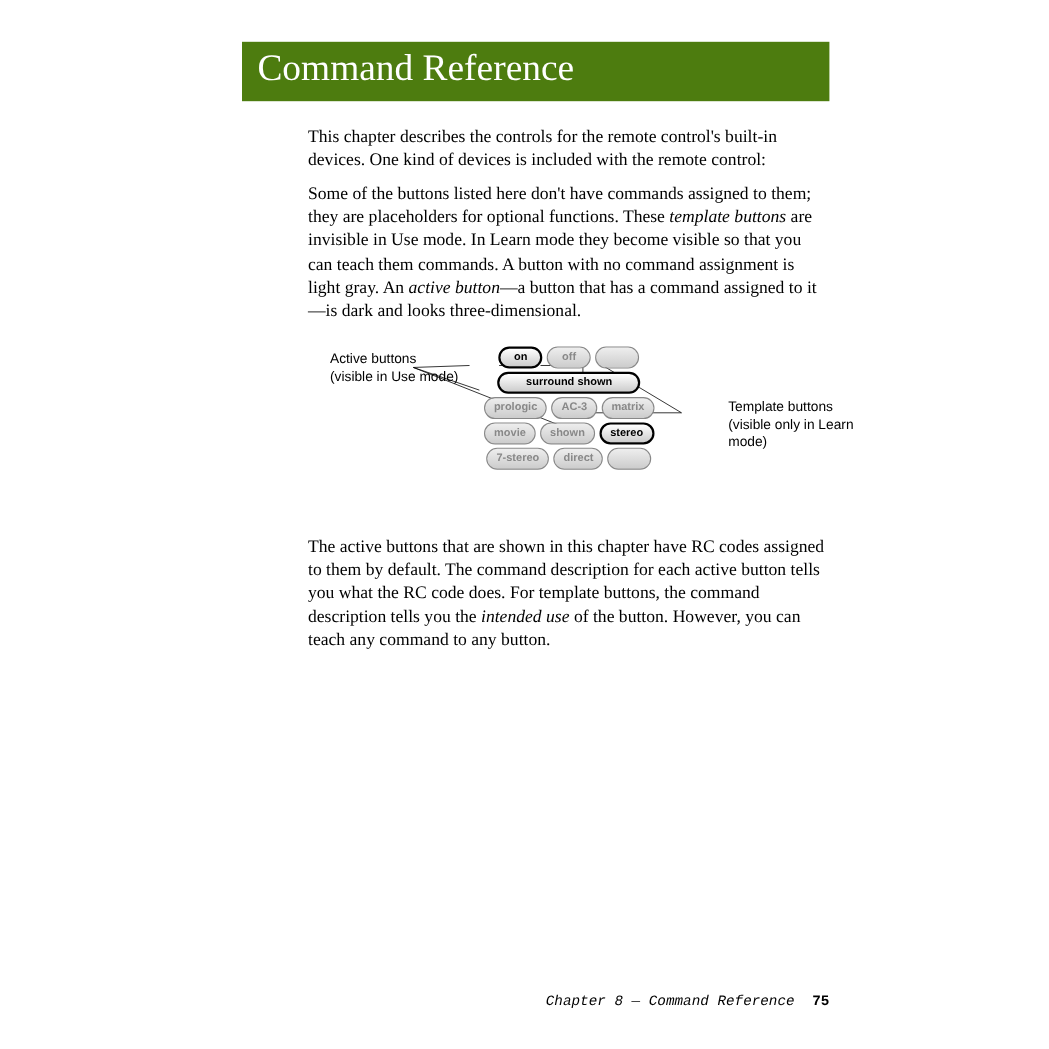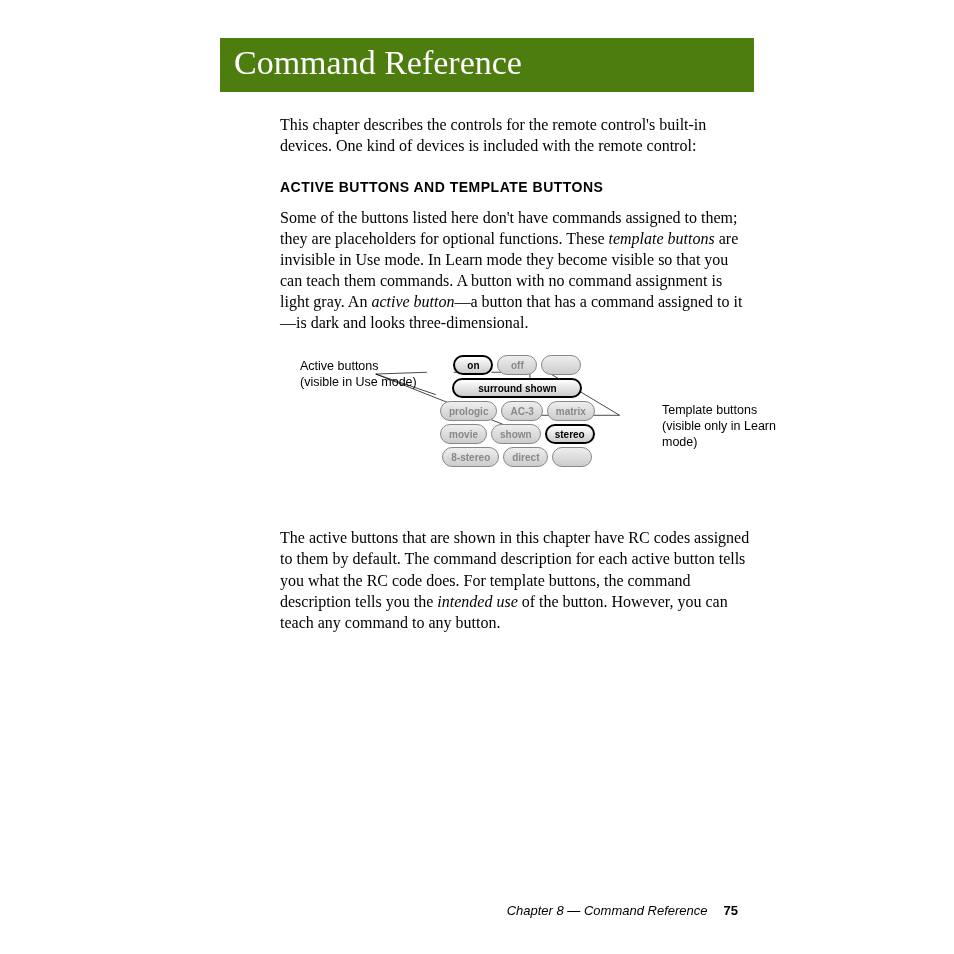--- a/index.html
+++ b/index.html
@@ -107,39 +107,38 @@
     background: linear-gradient(#fff,#ccc);
     color:#000;
   }
   .pill.wide { min-width: 130px; }
   .pill.blank { color: transparent; }
   svg.leaders { position:absolute; left:0; top:0; width:100%; height:100%; pointer-events:none; }
 
   .footer {
     position: absolute;
     bottom: 36px;
-    right: 216px;
-    font-family: Liberation Sans, sans-serif;
+    right: 200px;
+    font-family: Liberation Mono, monospace;
     font-size: 13px;
     font-style: italic;
   }
   .footer .pagenum { font-style: normal; font-weight:bold; margin-left:16px; }
 </style>
 </head>
 <body>
 
 <div class="page">
 
   <div class="title-bar">Command Reference</div>
 
   <div class="body-text">
     <p>This chapter describes the controls for the remote control's built-in devices. One kind of devices is included with the remote control:</p>
 
 
-    <div class="subhead">ACTIVE BUTTONS AND TEMPLATE BUTTONS</div>
 
     <p>
       <span>Some of the buttons listed here don't have commands assigned to them; they are placeholders for optional functions. These </span><em>template buttons</em><span> are invisible in Use mode. In Learn mode they become visible so that you can teach them commands. A button with no command assignment is light gray. An </span><em>active button</em><span>—a button that has a command assigned to it—is dark and looks three-dimensional.</span>
     </p>
 
     <div class="diagram">
       <svg class="leaders" viewBox="0 0 540 160">
         <line x1="118" y1="12" x2="175" y2="10" stroke="#000" stroke-width="0.8"></line>
         <line x1="118" y1="12" x2="185" y2="35" stroke="#000" stroke-width="0.8"></line>
         <line x1="118" y1="12" x2="290" y2="80" stroke="#000" stroke-width="0.8"></line>
@@ -173,21 +172,21 @@
             <div class="pill">prologic</div>
             <div class="pill">AC-3</div>
             <div class="pill">matrix</div>
           </div>
           <div class="row">
             <div class="pill">movie</div>
             <div class="pill">shown</div>
             <div class="pill active">stereo</div>
           </div>
           <div class="row">
-            <div class="pill">8-stereo</div>
+            <div class="pill">7-stereo</div>
             <div class="pill">direct</div>
             <div class="pill blank">&nbsp;</div>
           </div>
         </div>
     </div>
 
     <p>
       <span>The active buttons that are shown in this chapter have RC codes assigned to them by default. The command description for each active button tells you what the RC code does. For template buttons, the command description tells you the </span><em>intended use</em><span> of the button. However, you can teach any command to any button.</span>
     </p>
   </div>

